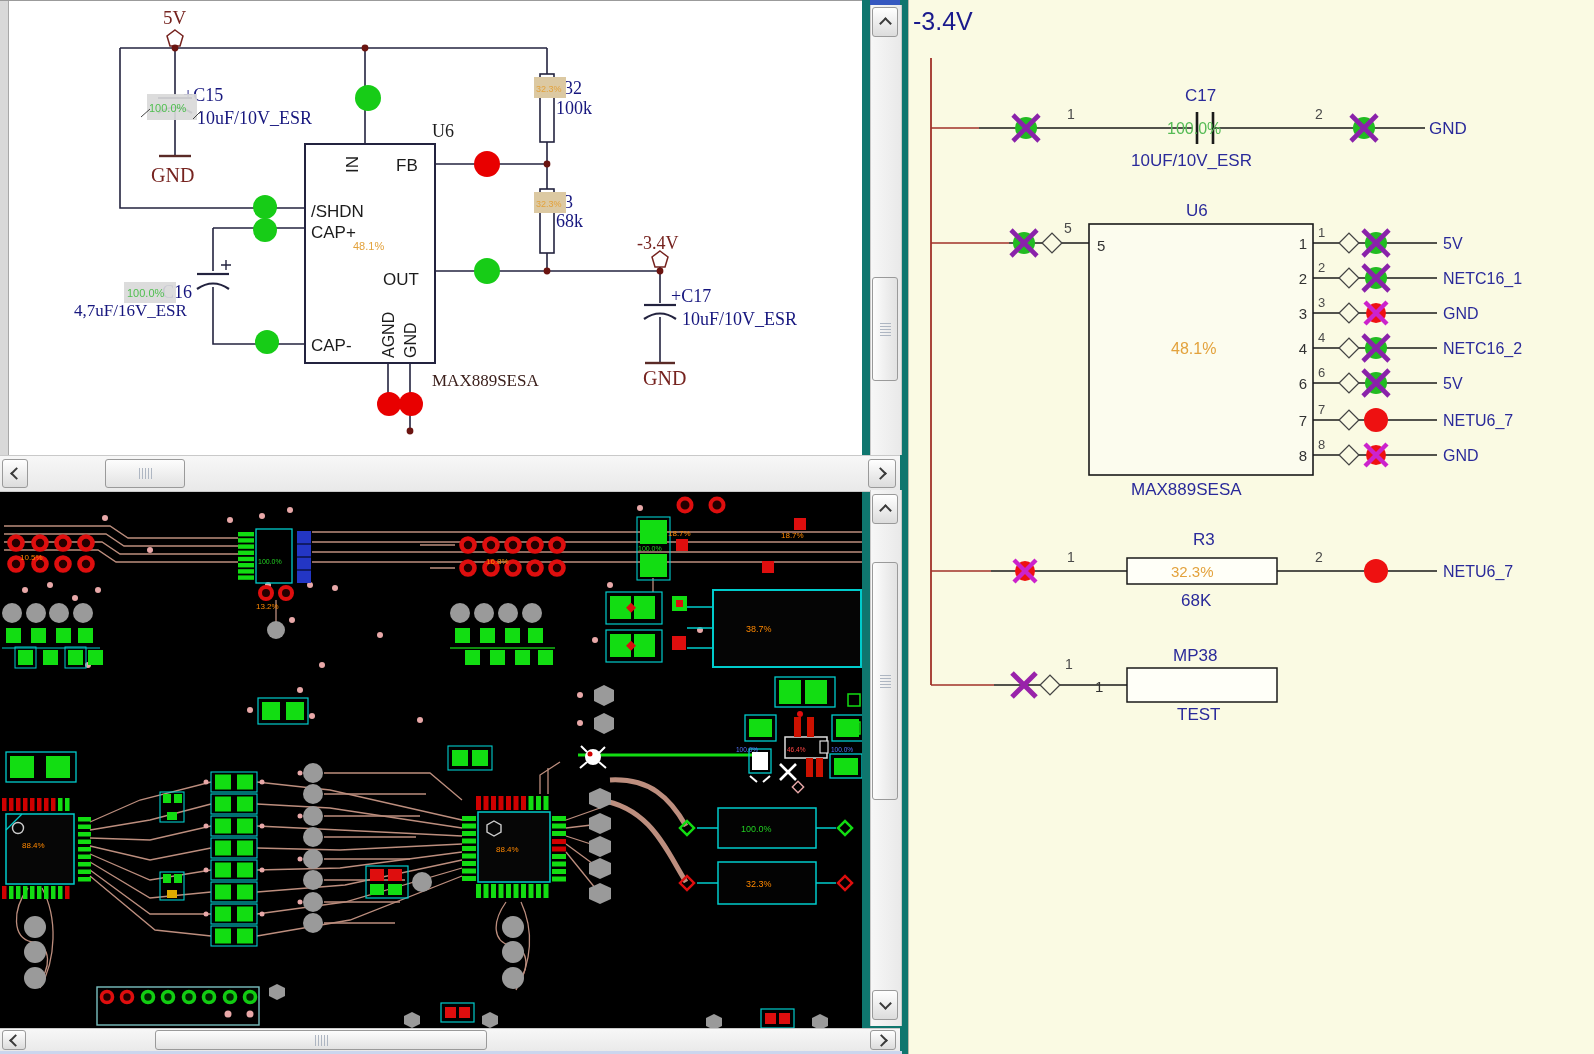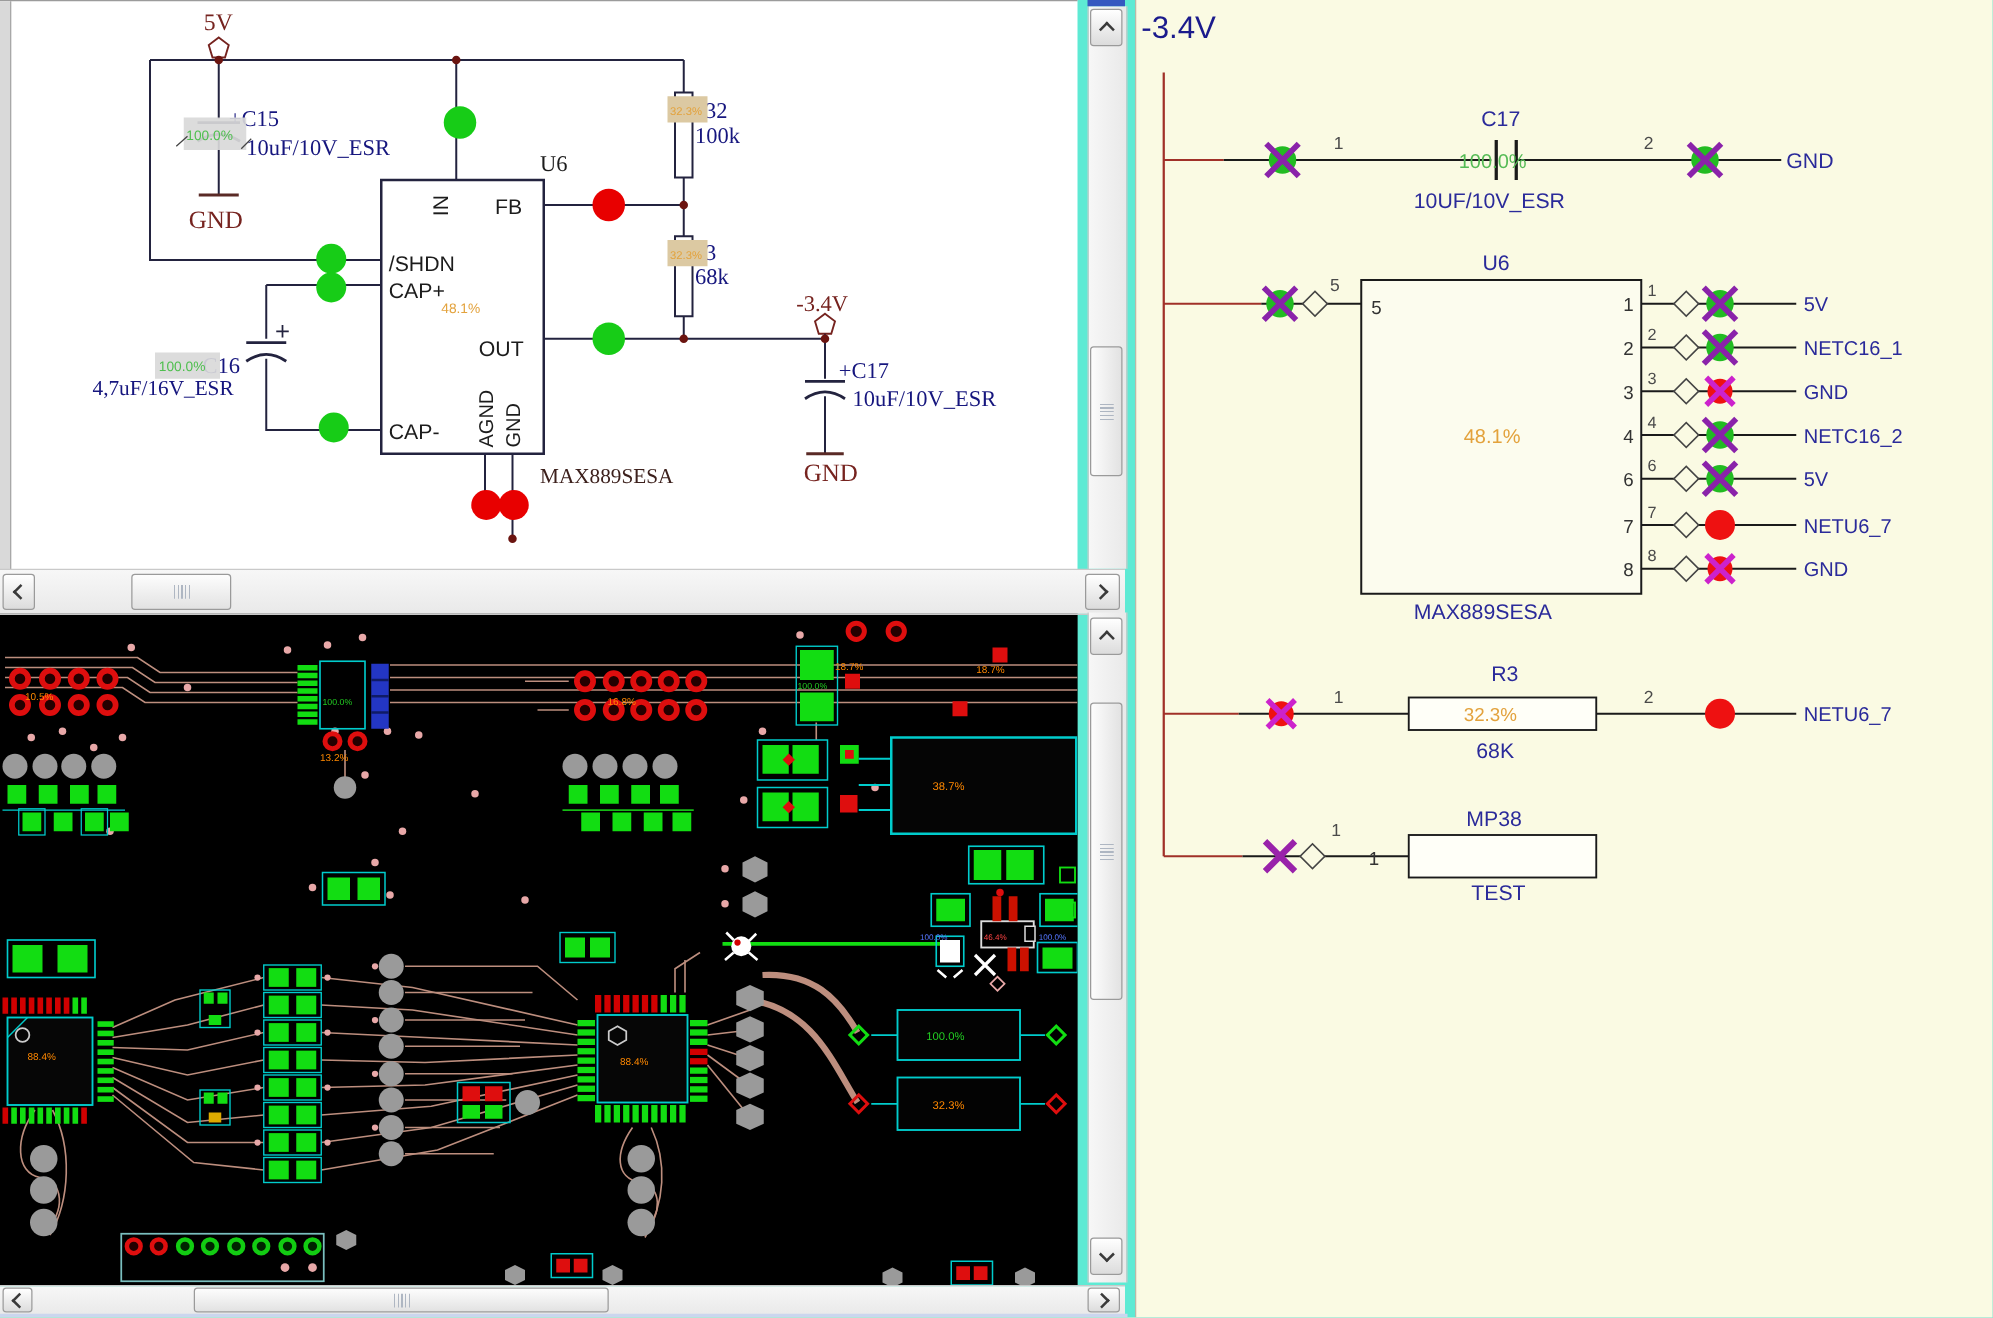--- a/index.html
+++ b/index.html
@@ -1,16 +1,16 @@
 <!DOCTYPE html>
 <html><head>
 <meta charset="utf-8">
 <style>
   html,body{margin:0;padding:0;background:#ECE9D8;}
-  #root{position:relative;width:1594px;height:1054px;overflow:hidden;background:#5eead4;
+  #root{position:relative;width:1594px;height:1054px;overflow:hidden;background:#0f766e;
         font-family:"Liberation Sans",sans-serif;}
   .pane{position:absolute;}
   .schematic{left:0;top:0;width:862px;height:455px;background:#FFFFFF;border-top:1px solid #9B9B9B;}
   .schematic .lmargin{position:absolute;left:0;top:0;width:8px;height:455px;background:#D9D9D9;border-right:1px solid #A8A8A8;}
   .pcb{left:0;top:490px;width:862px;height:538px;background:#000;}
   .pcb .lmargin{position:absolute;left:0;top:0;width:4px;height:538px;background:#C4C4C4;}
   .netpanel{left:908px;top:0;width:686px;height:1054px;background:#FAFAE3;border-left:1px solid #B9B9A8;}
   svg{position:absolute;left:0;top:0;}
   
   .hscroll{position:absolute;background:linear-gradient(#F7F7F7,#E9E9E9);border-top:1px solid #C9C9C9;border-bottom:1px solid #C9C9C9;}

